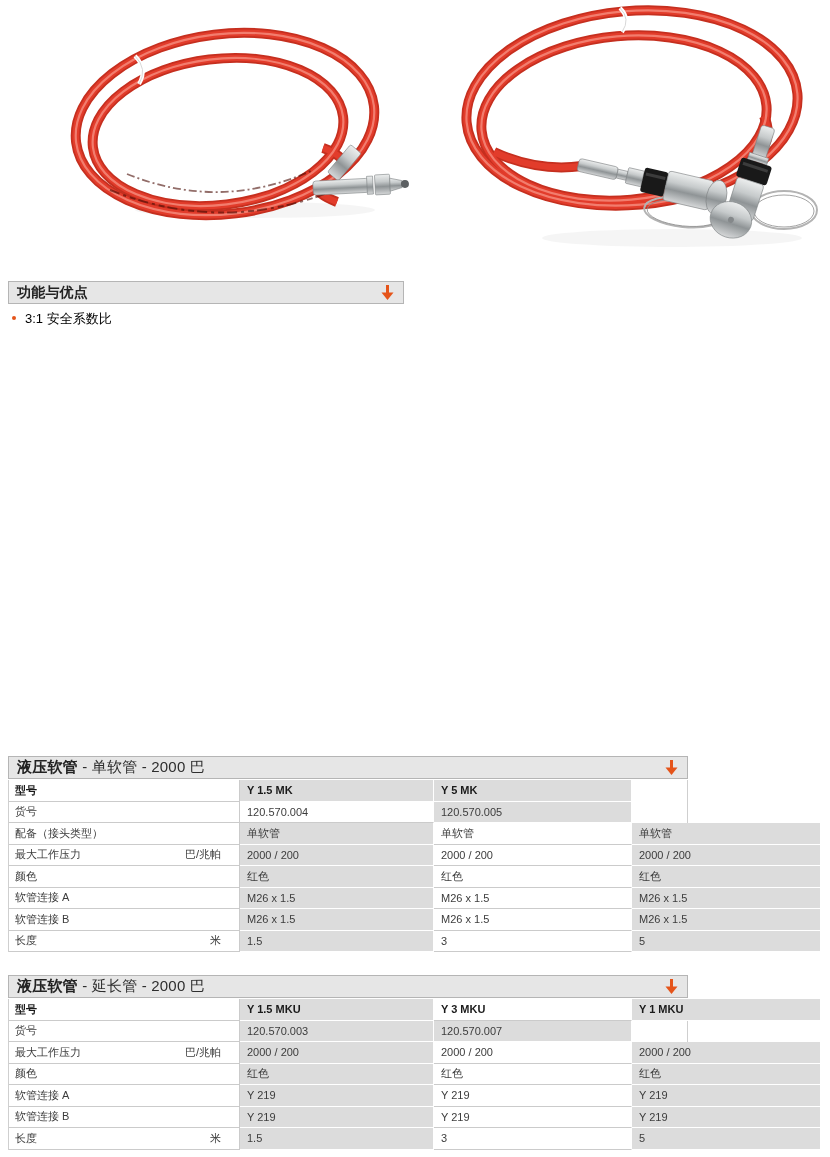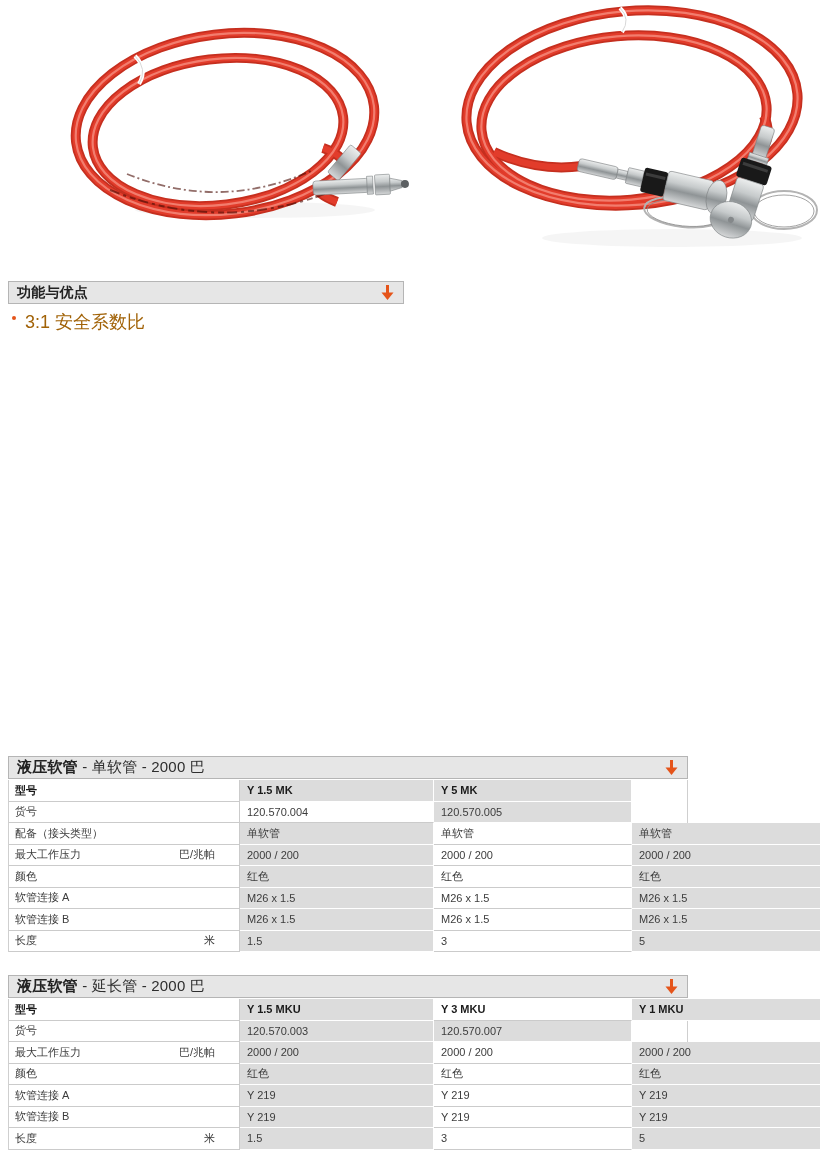--- a/index.html
+++ b/index.html
@@ -29,29 +29,29 @@
   }
   .bar-title{font-size:14px;font-weight:bold;color:#222;letter-spacing:.2px}
   .tbar .bar-title{font-size:15px}
   .t-rest{font-weight:normal;color:#2e2e2e}
   .arr{display:flex;align-items:center;cursor:pointer}
   .arr svg rect,.arr svg polygon{fill:var(--accent,#e5541a)}
 
   
   #features{position:absolute;left:8px;top:281px;width:396px}
   .feat-list{list-style:none;margin:6px 0 0 0;padding:0}
-  .feat-list li{display:flex;align-items:flex-start;gap:9px;font-size:18px;color:#a16207;margin:2px 0 0 4px}
+  .feat-list li{display:flex;align-items:flex-start;gap:9px;font-size:13px;color:#000000;margin:2px 0 0 4px}
   .dot{flex:0 0 auto;width:4px;height:4px;border-radius:50%;background:var(--accent,#e5541a);margin-top:6px}
 
   
   .spec{position:absolute;left:8px;width:680px}
   .grid{margin-top:1px;border-left:1px solid #cfcfcf;border-right:1px solid #cfcfcf;box-sizing:border-box}
   .trow{display:grid;grid-template-columns:231px 194px 198px 189px;height:21.5px}
   .tc{display:flex;align-items:center;font-size:11px;color:var(--text,#3c3c3c);box-sizing:border-box;overflow:hidden;white-space:nowrap}
-  .tc.lab{background:#fff;border-bottom:1px solid var(--grid-dark,#cbcbcb);border-right:1px solid var(--grid-dark,#cbcbcb);padding:0 24px 0 6px;justify-content:space-between}
+  .tc.lab{background:#fff;border-bottom:1px solid var(--grid-dark,#cbcbcb);border-right:1px solid var(--grid-dark,#cbcbcb);padding:0 18px 0 6px;justify-content:space-between}
   .tc.val{padding-left:7px}
   .tc.v0,.tc.v2{background:var(--cell-gray,#dcdcdc);border-bottom:1px solid #fff;border-right:1px solid #fff}
   .tc.v1{background:#fff;border-bottom:1px solid var(--grid-dark,#cbcbcb);border-right:1px solid #fff}
   .trow.head .tc{font-weight:bold;color:var(--text-strong,#1a1a1a)}
   .unit{padding-left:6px}
 </style>
 </head>
 <body>
 
 <div id="page">

